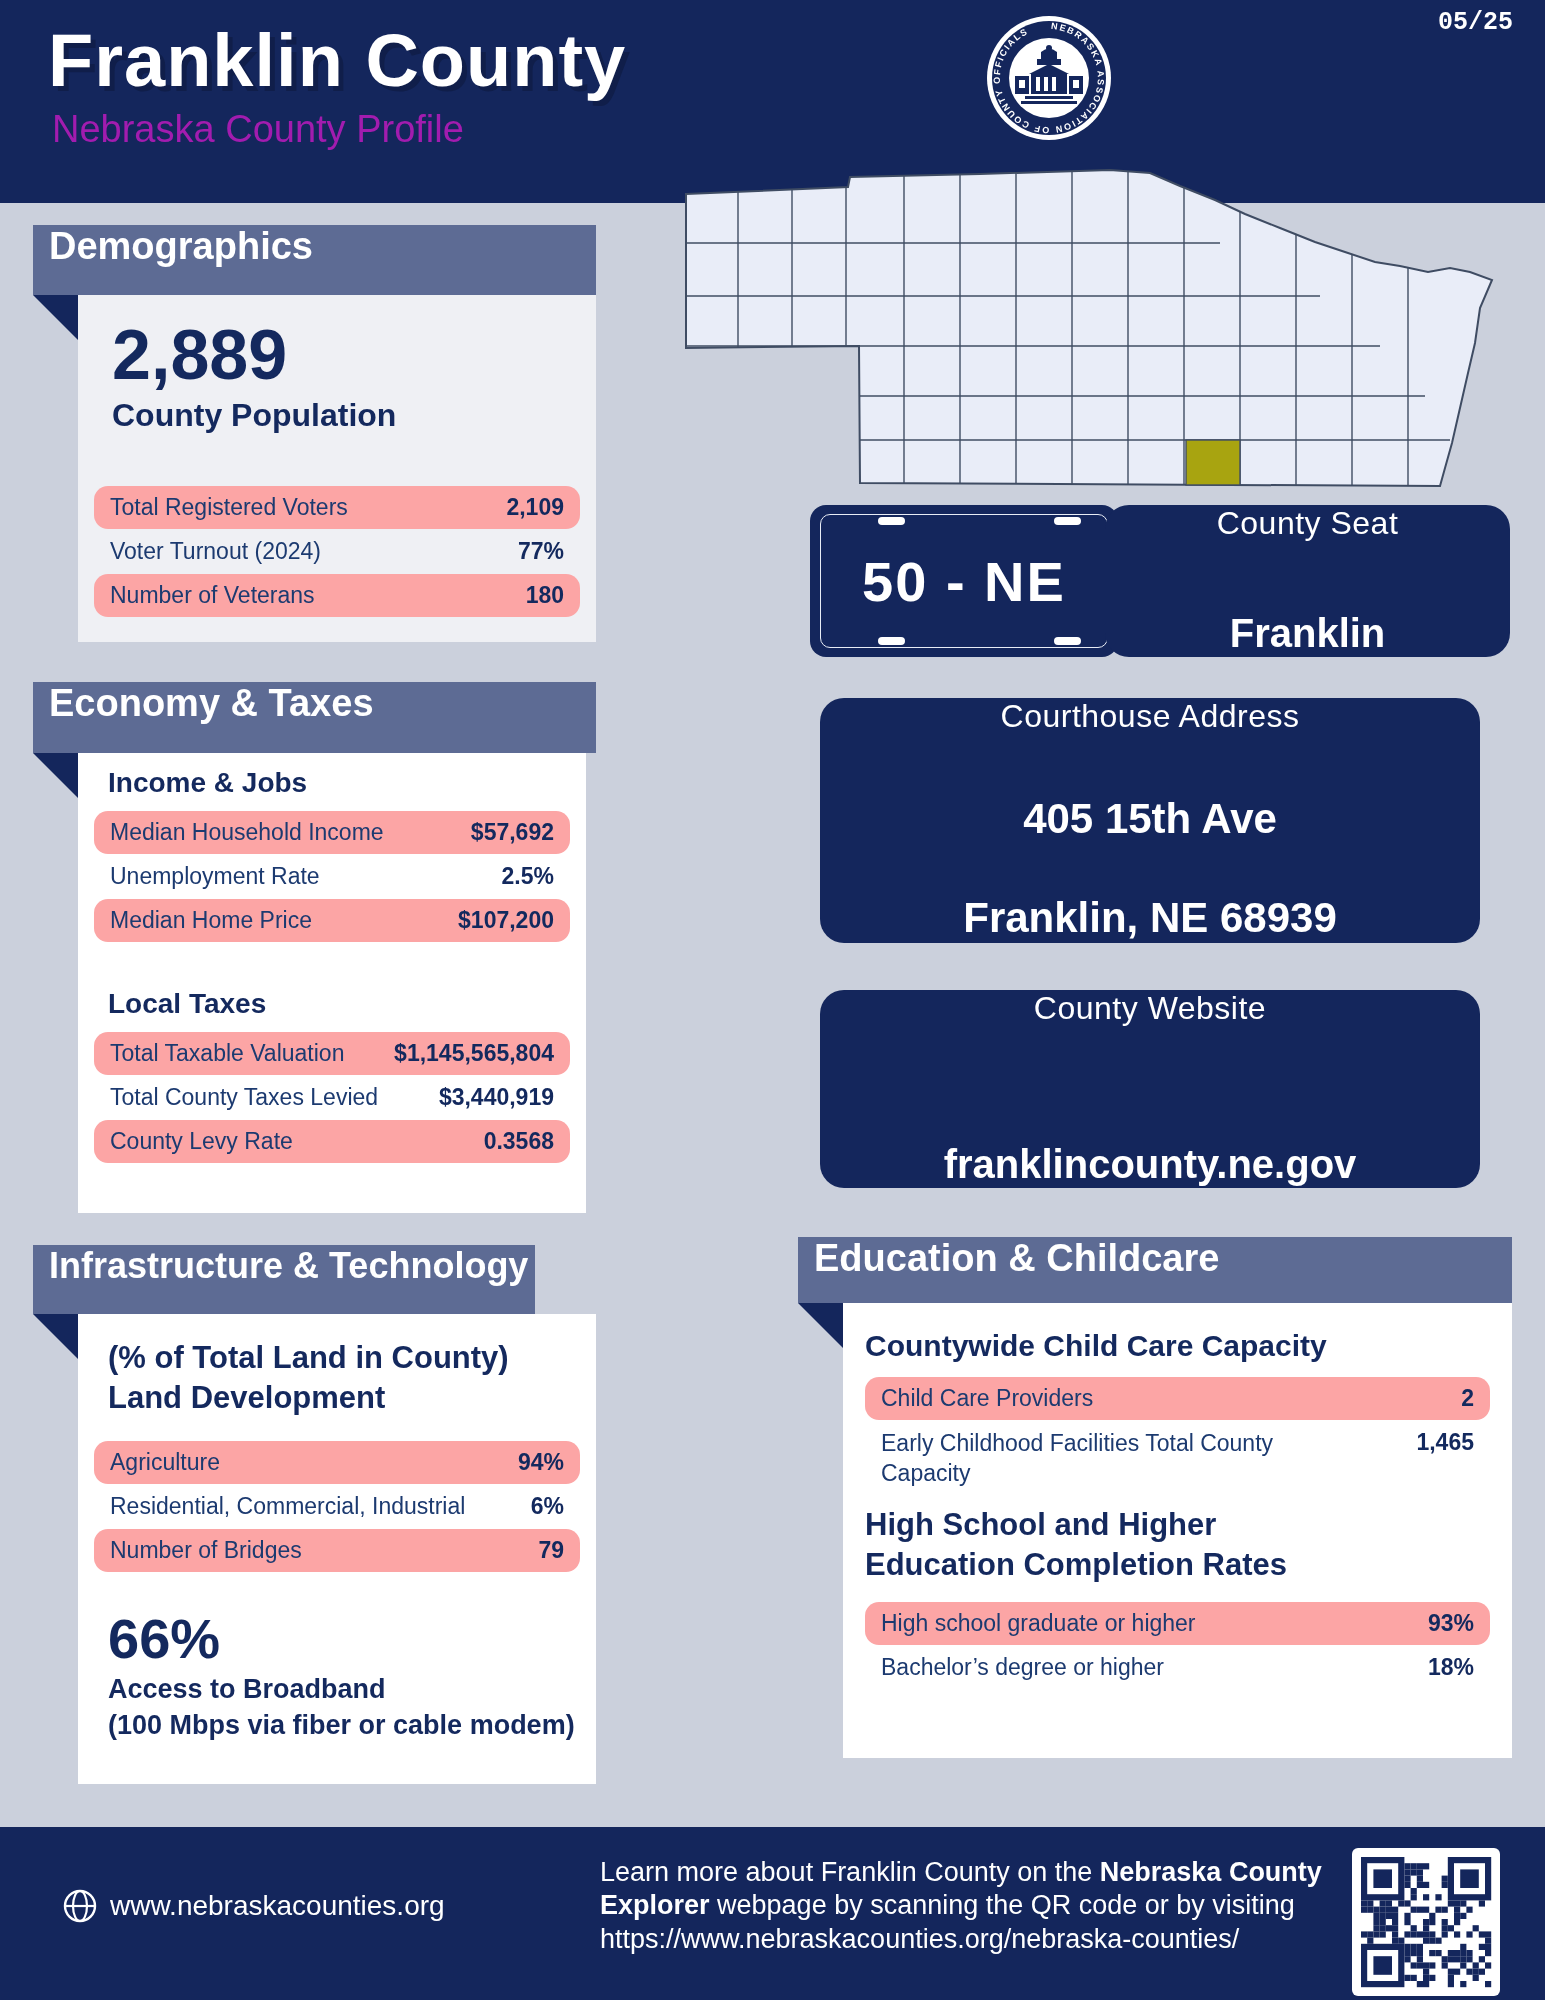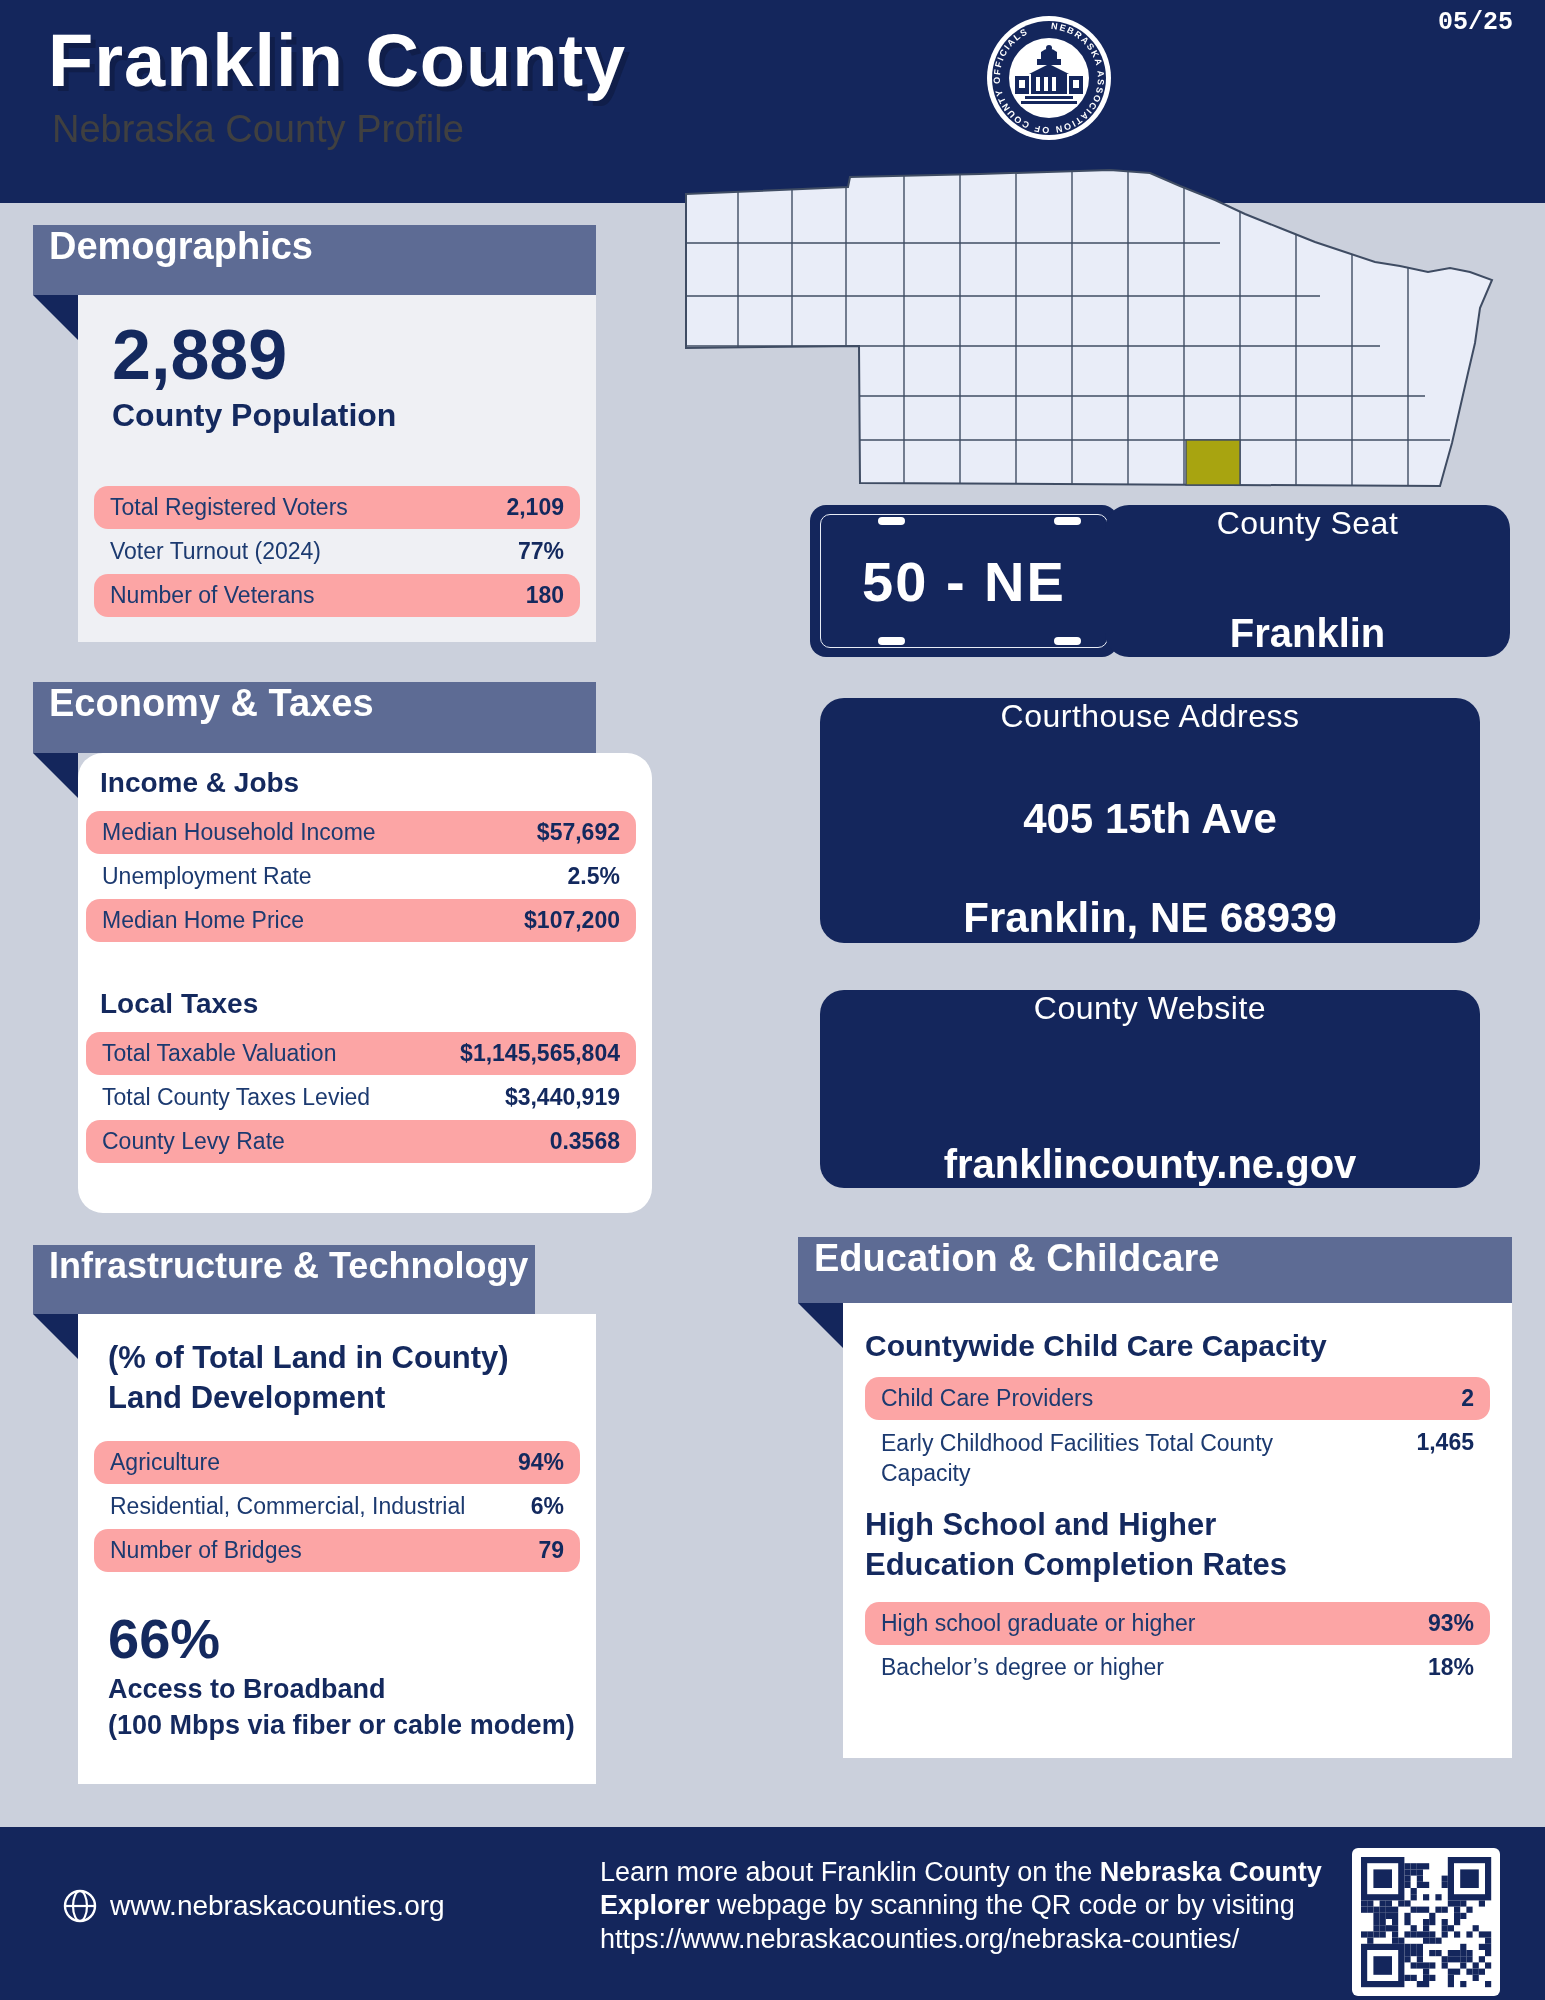--- a/index.html
+++ b/index.html
@@ -3,21 +3,21 @@
 <meta charset="utf-8">
 <style>
   html,body{margin:0;padding:0;background:#9aa0b0;}
   .page{position:relative;width:1545px;height:2000px;background:#cbd0dc;overflow:hidden;
         font-family:"Liberation Sans",sans-serif;}
   
   .band-top{position:absolute;left:0;top:0;width:1545px;height:203px;background:#14265c;}
   .band-bottom{position:absolute;left:0;top:1827px;width:1545px;height:173px;background:#14265c;}
   .main-title{position:absolute;left:48px;top:18px;color:#ffffff;font-size:74px;font-weight:800;
               letter-spacing:1px;text-shadow:5px 5px 0 rgba(10,18,40,.35);}
-  .sub-title{position:absolute;left:52px;top:108px;color:#404040;font-size:38px;font-weight:500;}
+  .sub-title{position:absolute;left:52px;top:108px;color:#a21caf;font-size:38px;font-weight:500;}
   .date{position:absolute;right:32px;top:8px;color:#ffffff;font-size:25px;font-weight:bold;
         font-family:"Liberation Mono",monospace;}
   
   .bar{position:absolute;background:#5d6b94;color:#ffffff;display:flex;align-items:flex-start;
        padding-left:16px;font-size:38px;font-weight:800;box-sizing:border-box;}
   .fold{position:absolute;width:45px;height:45px;background:#14265c;
         clip-path:polygon(0 0,100% 0,100% 100%);}
   .card{position:absolute;background:#ffffff;box-sizing:border-box;}
   .card.gray{background:#eff0f4;}
   .h-navy{color:#14295e;font-weight:800;}
@@ -108,21 +108,21 @@
         <span class="lbl">Number of Veterans</span>
         <span class="val">180</span>
       </div>
     </div>
   </div>
 
   <div class="bar" style="left:33px;top:682px;width:563px;height:71px;">
     <span>Economy &amp; Taxes</span>
   </div>
   <div class="fold" style="left:33px;top:753px;"></div>
-  <div class="card" style="left:78px;top:753px;width:574px;height:460px;padding:14px 16px 0 8px;border-radius:25px;">
+  <div class="card" style="left:78px;top:753px;width:508px;height:460px;padding:14px 16px 0 16px;">
     <div class="h-navy" style="font-size:28px;padding-left:14px;margin-bottom:12px;">Income &amp; Jobs</div>
     <div class="row shaded">
       <span class="lbl">Median Household Income</span>
       <span class="val">$57,692</span>
     </div>
     <div class="row">
       <span class="lbl">Unemployment Rate</span>
       <span class="val">2.5%</span>
     </div>
     <div class="row shaded">

